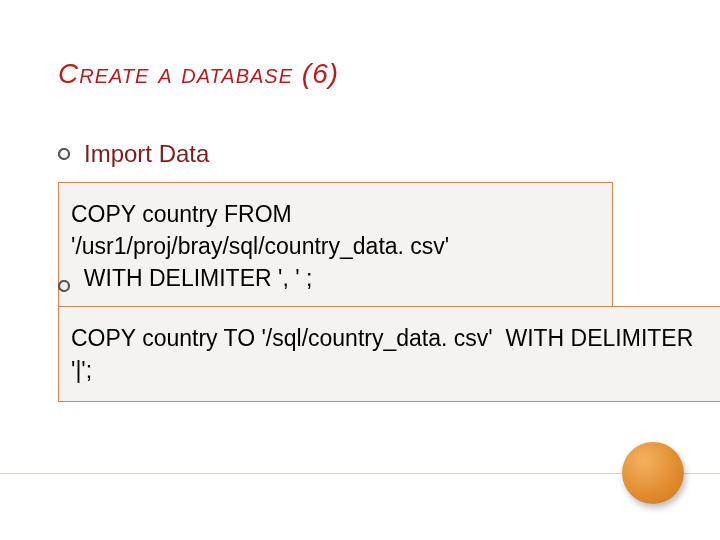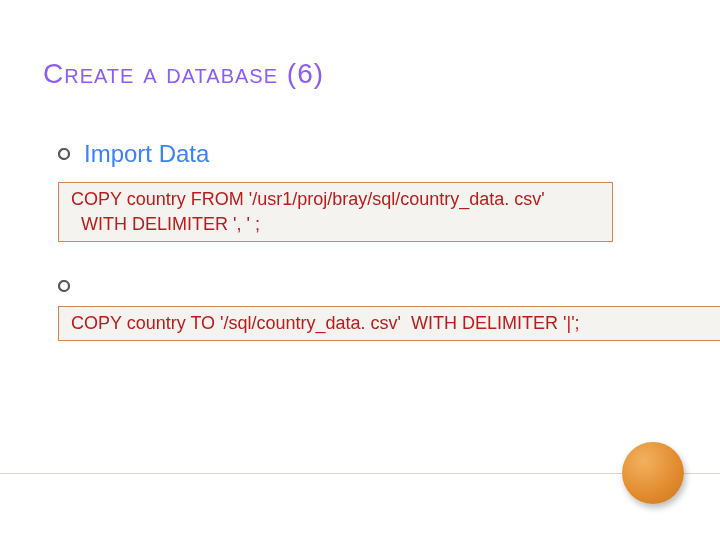--- a/index.html
+++ b/index.html
@@ -14,25 +14,26 @@
   }
   .slide {
     position: relative;
     width: 720px;
     height: 540px;
     box-sizing: border-box;
   }
   .title {
     position: absolute;
     top: 58px;
-    left: 43px;
+    left: 58px;
     font-size: 28px;
     letter-spacing: 1px;
-    color: #8b5cf6;
+    color: #b91c1c;
     font-variant: small-caps;
+    font-style: italic;
   }
   .title .num {
     font-variant: normal;
   }
   .section {
     position: absolute;
     left: 58px;
     right: 58px;
   }
   .sec-import { top: 140px; }
@@ -44,31 +45,31 @@
     color: #333333;
   }
   .bullet-icon {
     width: 12px;
     height: 12px;
     flex: 0 0 12px;
   }
   .bullet-icon svg { display: block; }
   .bullet-text {
     font-size: 24px;
-    color: #3b82f6;
+    color: #7f1d1d;
   }
   .code-box {
     margin-top: 14px;
     margin-left: 0;
     border: 1px solid #d9834a;
     background: #f5f3ef;
-    padding: 4px 12px;
+    padding: 15px 12px;
     font-family: Arial, Helvetica, sans-serif;
-    font-size: 18px;
-    color: #b91c1c;
+    font-size: 23px;
+    color: #000000;
     line-height: 1.4;
     white-space: pre-wrap;
     box-sizing: border-box;
   }
   .code-import { width: 555px; }
   .code-export { width: 672px; }
   .deco-circle {
     position: absolute;
     right: 36px;
     bottom: 36px;

